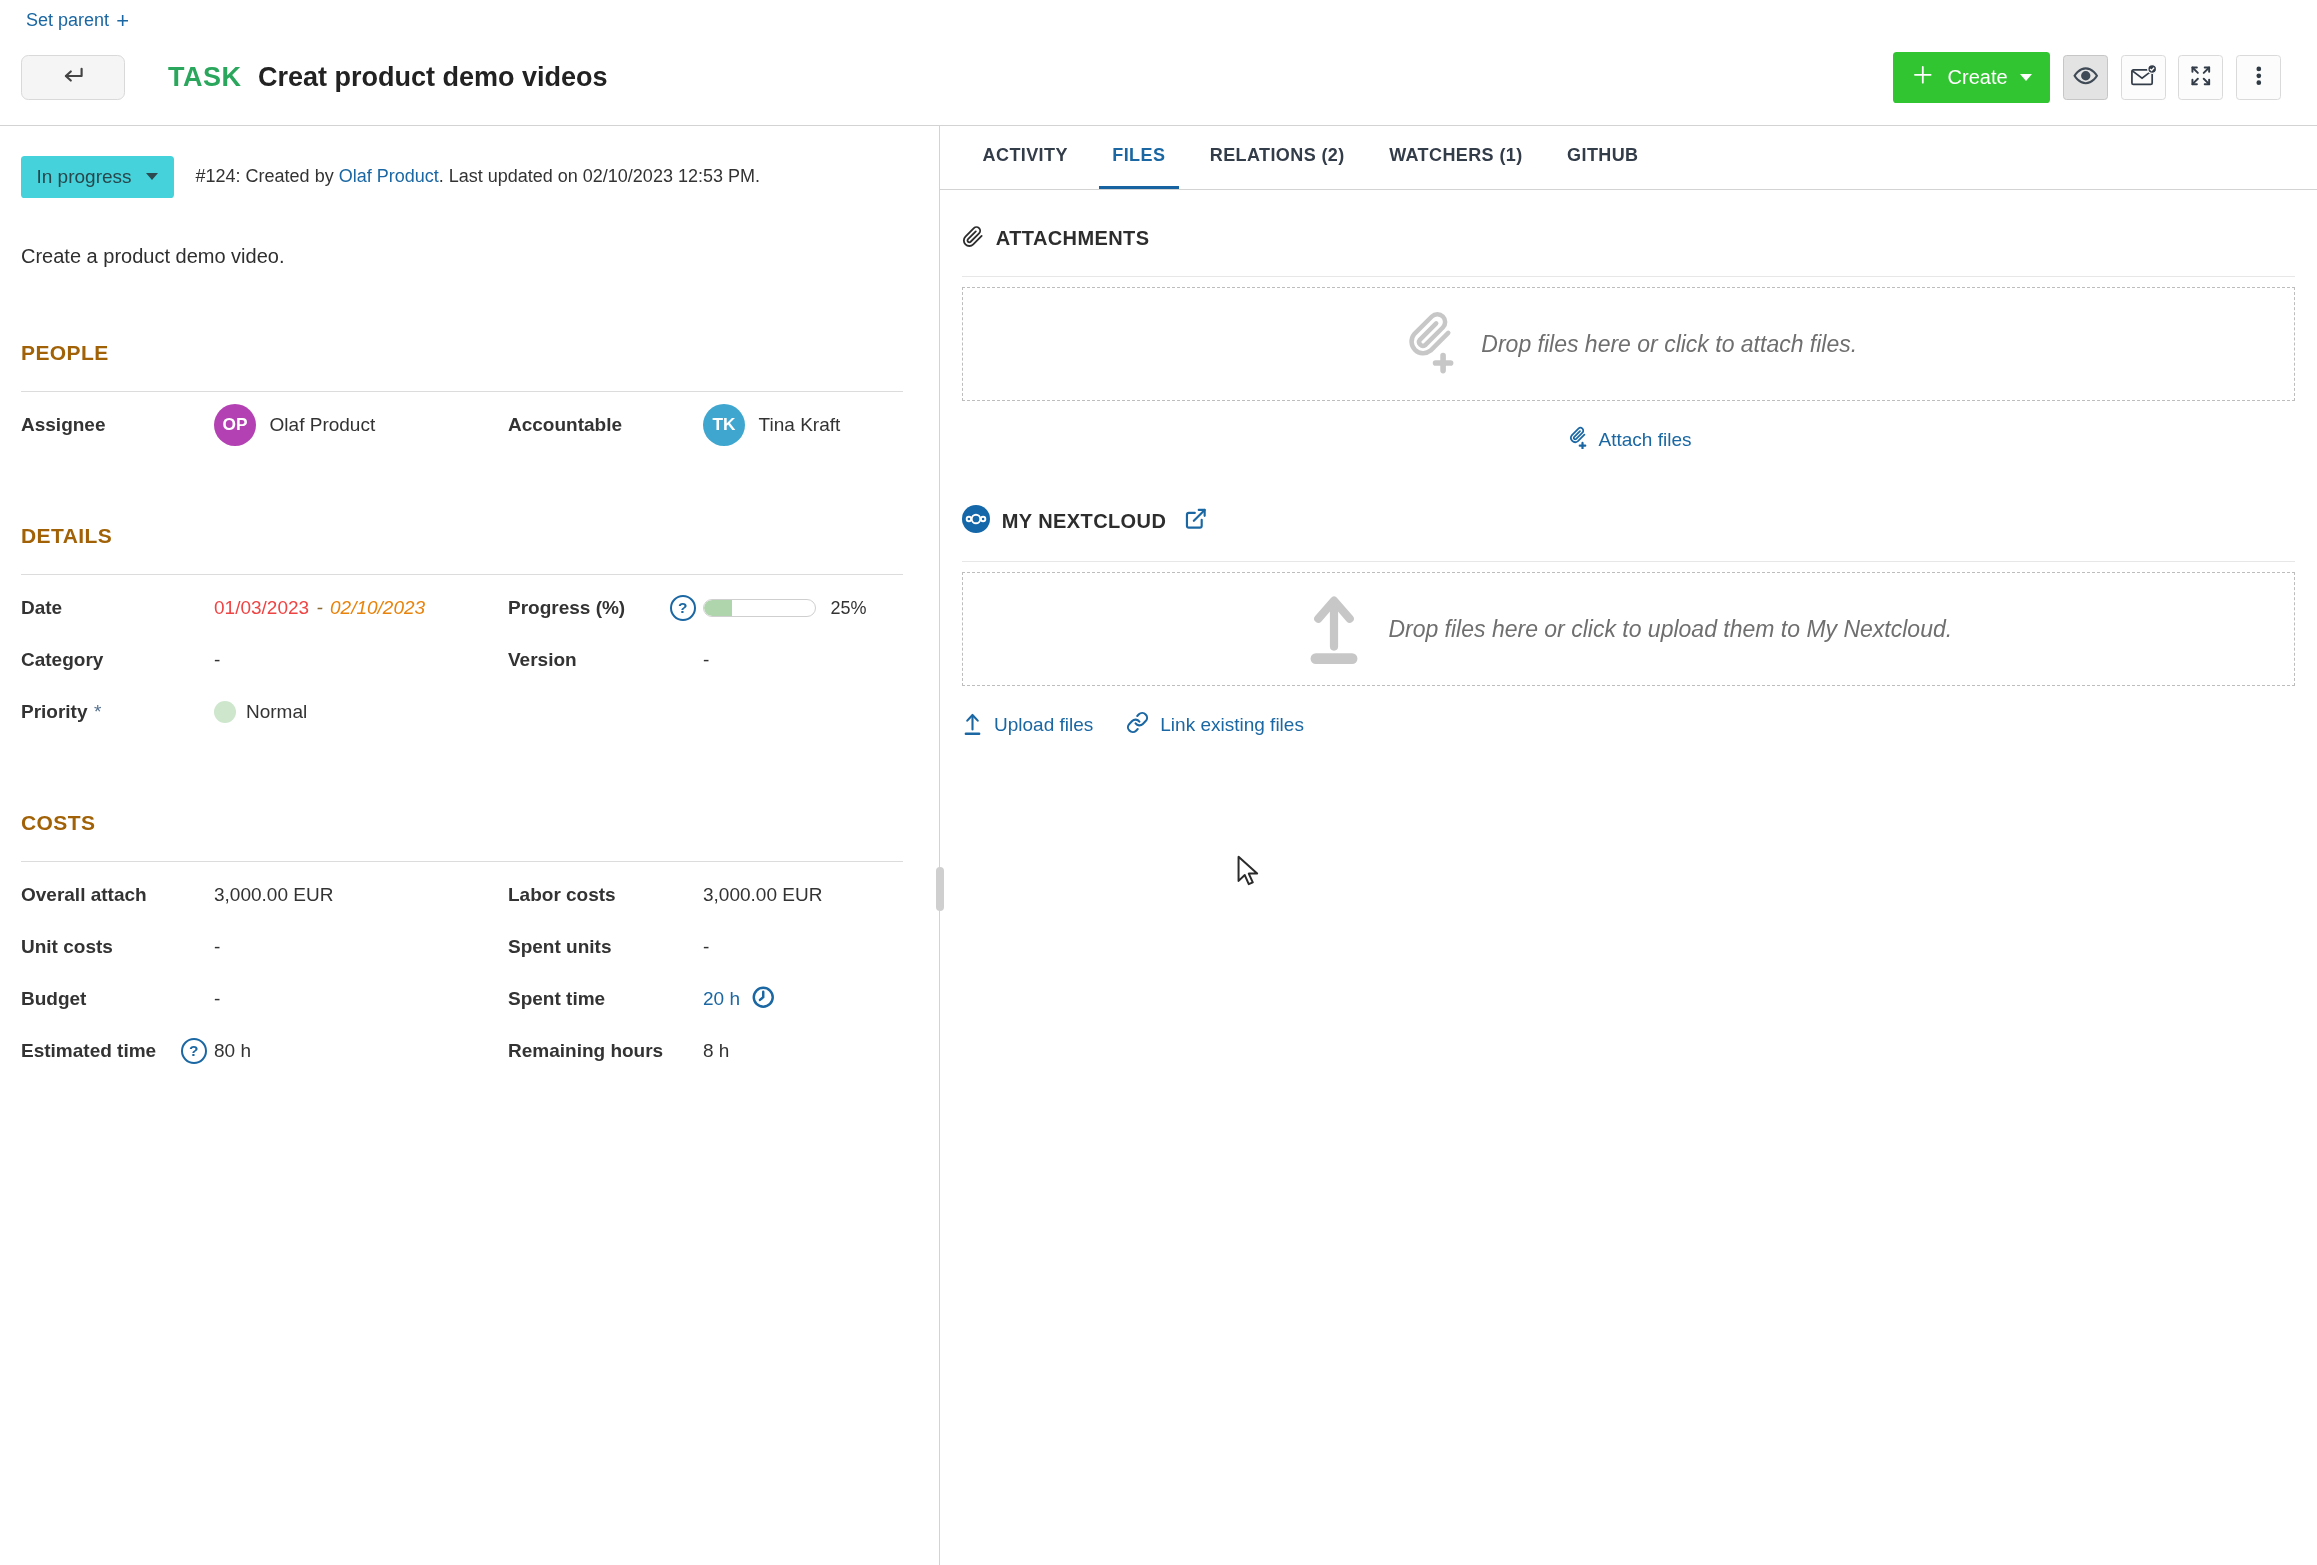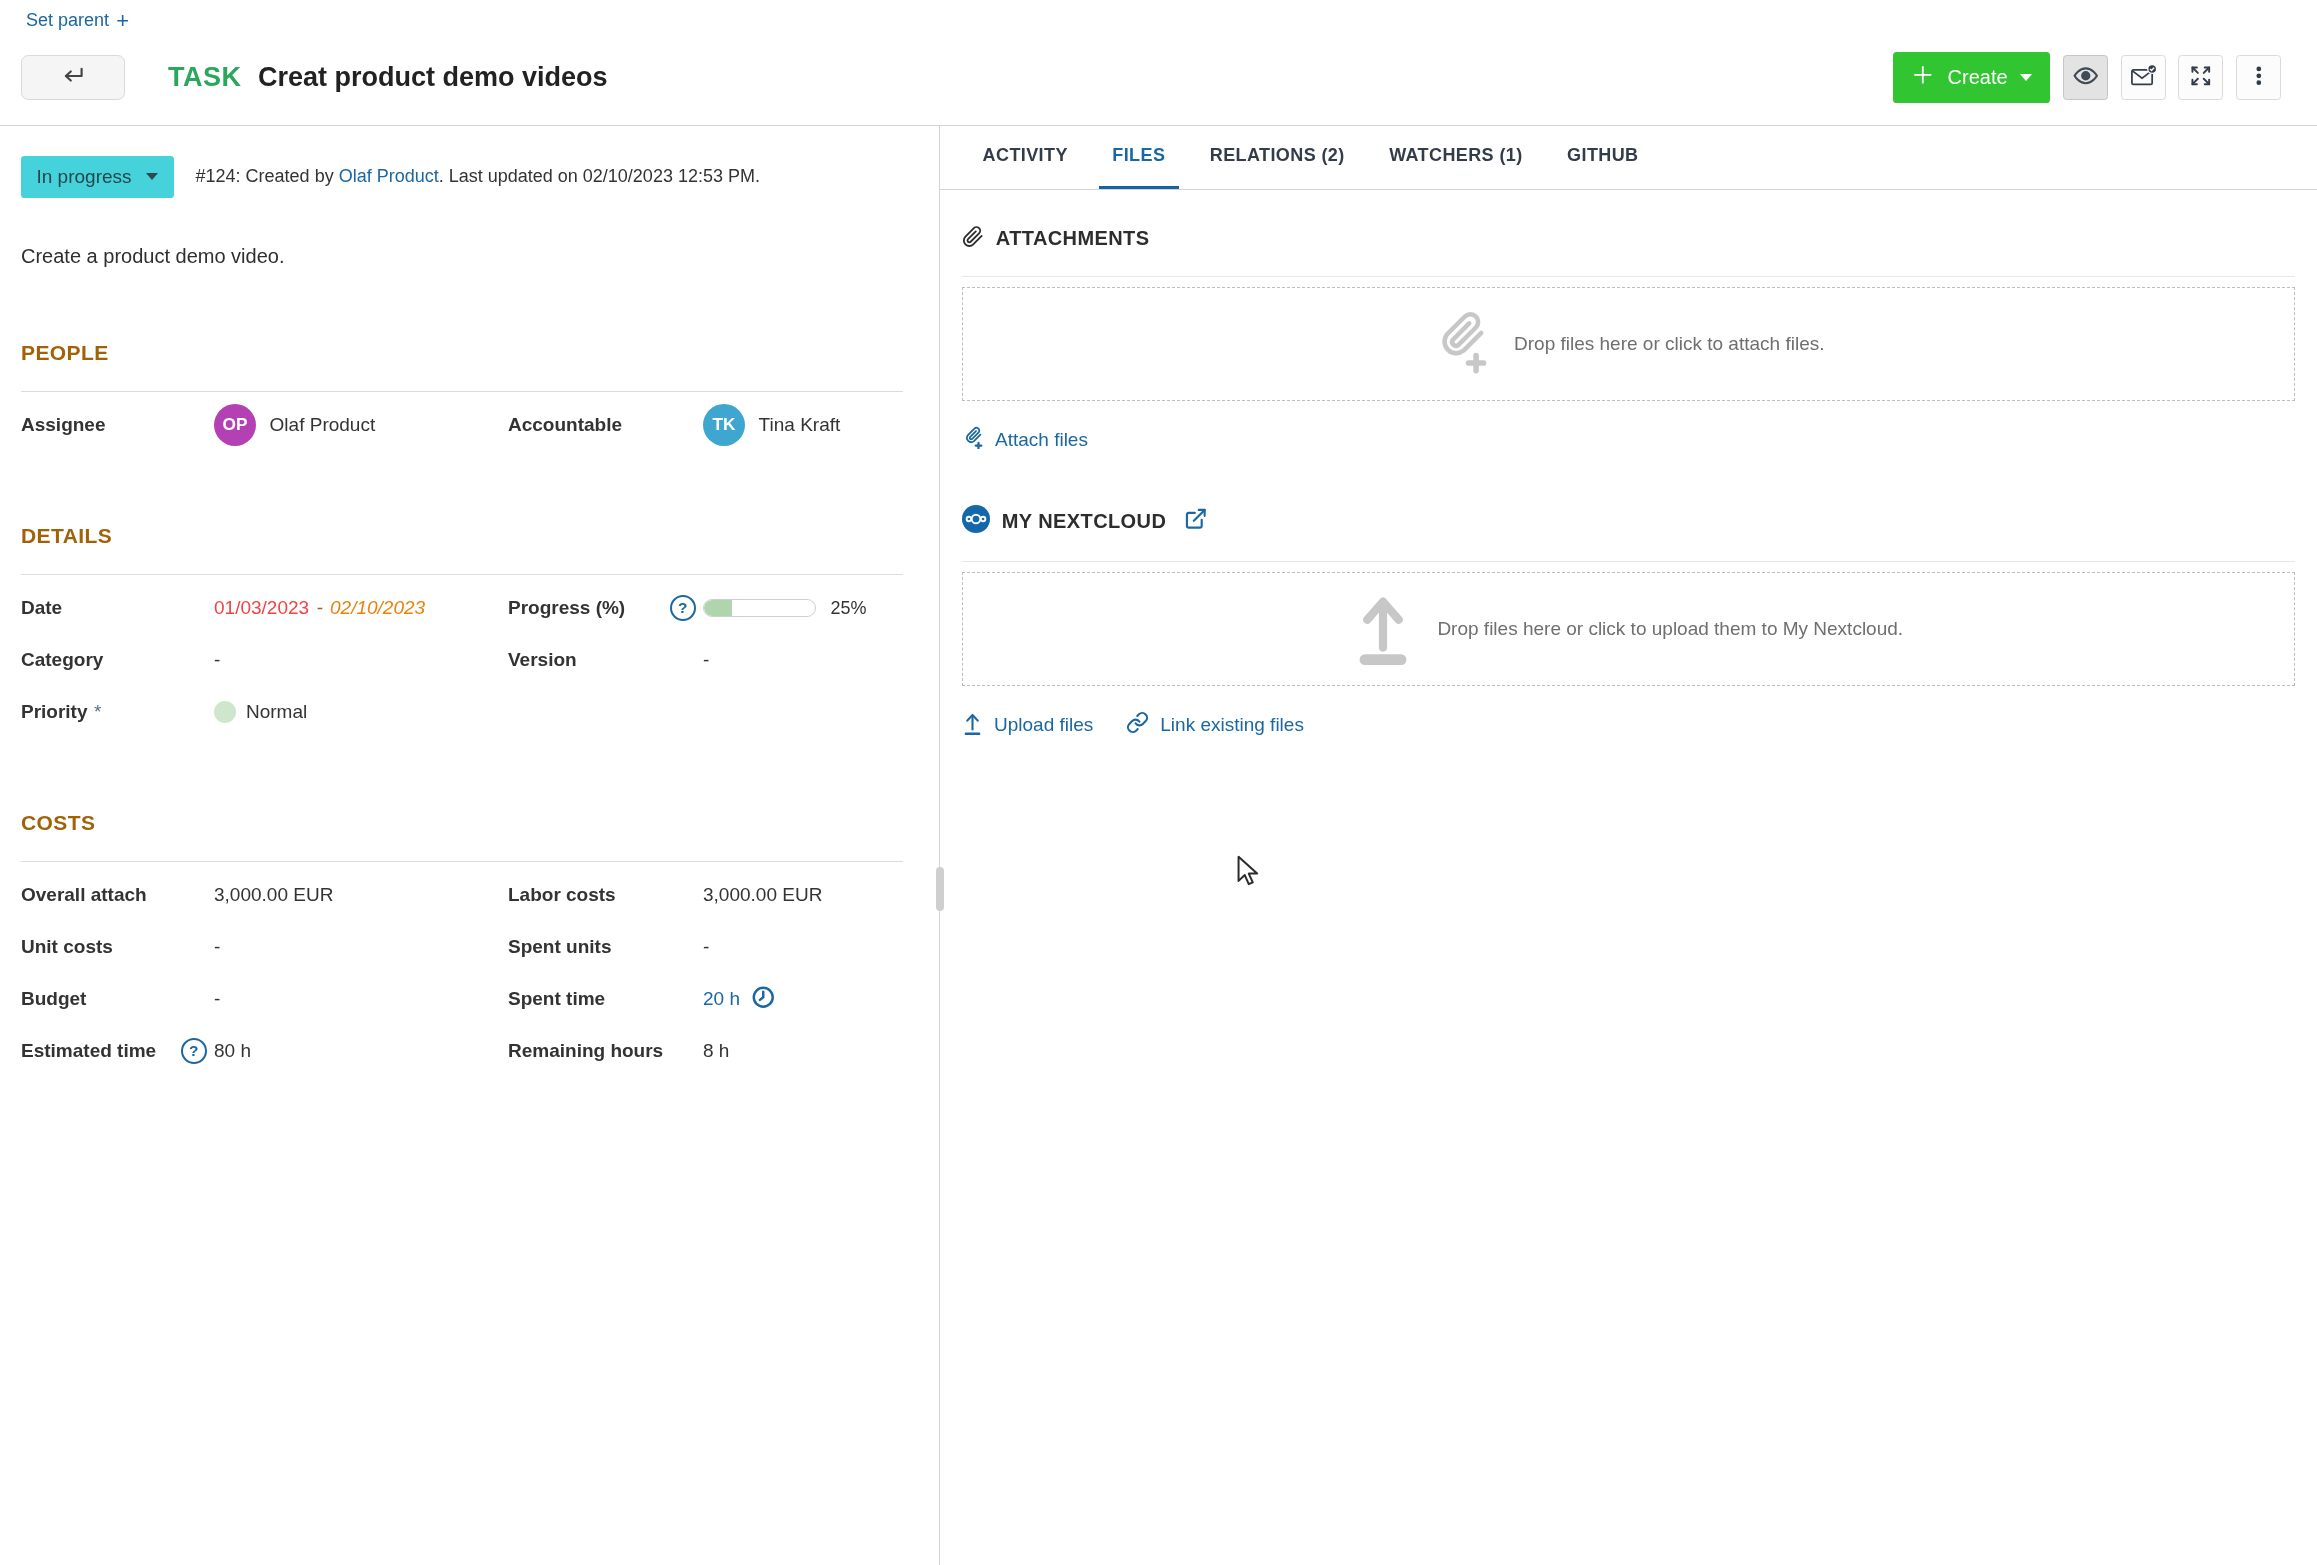--- a/index.html
+++ b/index.html
@@ -75,24 +75,24 @@
     border-bottom:0.9px solid #d3d3d3; }
   .tab { display:flex; align-items:center; padding:0 13.6px; margin-right:17.3px; font-size:18px;
     font-weight:bold; color:#333c49; letter-spacing:0.4px; border-bottom:3.6px solid transparent;
     cursor:pointer; }
   .tab.active { color:#1A67A3; border-bottom-color:#1762a0; }
   .right-body { padding:0 22px;margin-top:32px; }
   .panel-heading { display:flex; align-items:center; gap:11.8px; margin-top:35px; font-size:20px;
     font-weight:bold; color:#2d2d2d; letter-spacing:0.4px; }
   .panel-divider { border:none; border-top:0.9px solid #e7e7e7; margin-top:23px; }
   .dropzone { margin-top:10px; border:1.8px dashed #bdbdbd; height:114px; display:flex;
-    align-items:center; justify-content:center; gap:25.5px; color:#6f6f6f; font-size:19px; cursor:pointer; }
+    align-items:center; justify-content:center; gap:25.5px; color:#6f6f6f; font-size:23px; cursor:pointer;font-style:italic; }
   .file-link { display:inline-flex; align-items:center; gap:11px; color:#1A67A3; font-size:19px;
     text-decoration:none; cursor:pointer; }
-  .attach-row { margin-top:24.5px; }
+  .attach-row { margin-top:24.5px;text-align:center; }
   .nc-heading { margin-top:51px; }
   .links-row { margin-top:24.5px; display:flex; align-items:center; gap:33px; }
 
   .cursor { position:absolute; left:1236px; top:855px; pointer-events:none; z-index:99; }
 </style>
 </head>
 <body>
 
 <div class="page">
 

